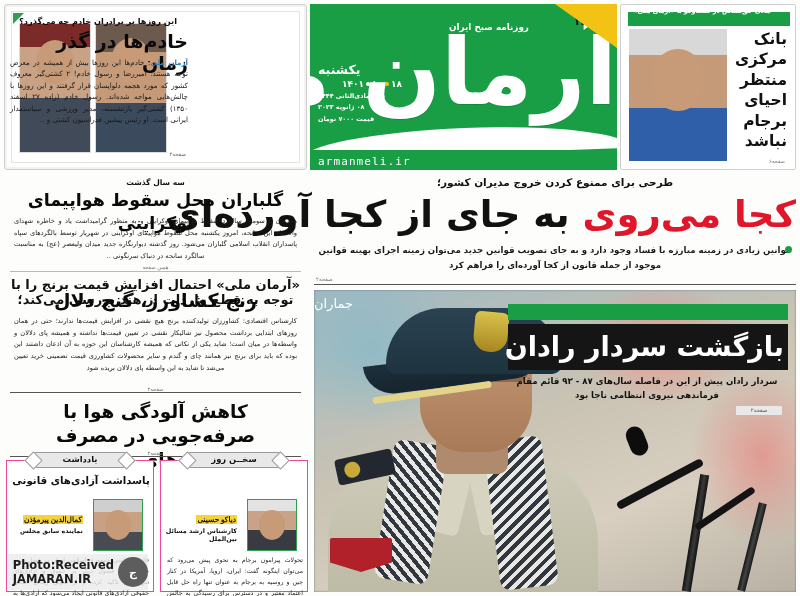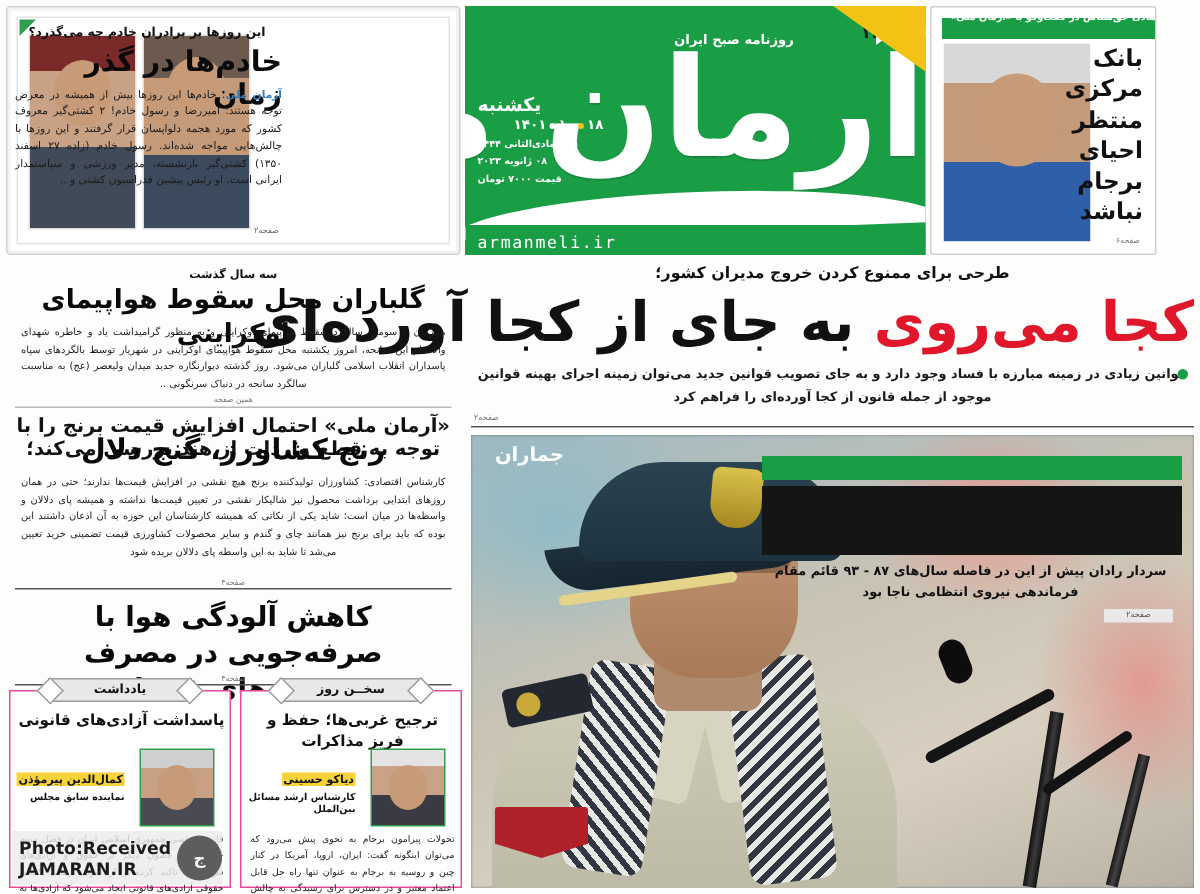--- a/index.html
+++ b/index.html
@@ -122,21 +122,21 @@
   
   #swoosh {
     left: -10px; bottom: 16px; width: 330px; height: 26px;
     background: #ffffff;
     border-radius: 50% / 100% 100% 0 0;
     transform: rotate(-2.2deg);
   }
 
   
   #tr-article {
-    left: 620px; top: 4px; width: 151px; height: 166px;
+    left: 620px; top: 4px; width: 176px; height: 166px;
     background: #fff; border: 1px solid #cfcfcf; border-radius: 2px;
     overflow: hidden;
     text-decoration: underline;
   }
   #tr-band {
     left: 7px; top: 7px; width: 162px; height: 14px;
     background: #1a9e45;
   }
   #tr-band-txt {
     left: 0; top: 2px; width: 162px; text-align: center;
@@ -316,22 +316,22 @@
     right: 14px; top: 116px; width: 46px; height: 9px;
     background: #e9e9e9; border-radius: 1px;
     font-size: 5.4px; color: #555; text-align: center; line-height: 9px;
   }
   #jamaran-mark {
     left: 16px; bottom: 20px; width: 62px; height: 34px;
     background: #b0212a; border-radius: 2px;
     clip-path: polygon(0 0, 100% 0, 100% 72%, 50% 100%, 0 72%);
   }
   #jamaran-mark-txt {
-    left: 0; top: 6px; width: 62px; text-align: right;
-    font-size: 13px; color: #fff; font-weight: bold;
+    left: 0; top: 6px; width: 62px; text-align: left;
+    font-size: 13px; color: #fff; font-weight: normal;
   }
 
   
   #lc { left: 4px; top: 176px; width: 303px; }
   .lc-kicker { font-size: 7.6px; color: #111; font-weight: bold; text-align: center; }
   .lc-title {
     font-size: 17.5px; font-weight: bold; color: #0a0a0a;
     text-align: center; line-height: 1.3; letter-spacing: -0.6px;
   }
   .lc-body {
@@ -385,21 +385,21 @@
     color: #111; line-height: 1.35; letter-spacing: -0.3px;
   }
   .bbox-photo {
     position: absolute; left: 86px; top: 38px; width: 50px; height: 52px;
     border: 1.5px solid #2e9e4f; overflow: hidden;
   }
   .bbox-author {
     position:absolute; right: 70px; top: 54px; width: 72px;
     text-align: right; font-size: 7.4px; font-weight: bold; color:#111;
   }
-  .bbox-author span { background:#f6d33a; padding: 0 1px; }
+  .bbox-author span { background:#f6d33a; padding: 0 1px; font-family: Liberation Serif, serif; }
   .bbox-role {
     position:absolute; right: 70px; top: 66px; width: 72px;
     text-align: right; font-size: 6.4px; font-weight: bold; color:#111;
   }
   .bbox-body {
     position:absolute; left: 6px; top: 94px; width: 136px;
     font-size: 6.2px; color: #1b1b1b; line-height: 1.75;
     text-align: justify; text-align-last: right; direction: rtl;
   }
 
@@ -526,20 +526,21 @@
     </div>
 
     <div class="abs" id="mic-stand"></div>
     <div class="abs" id="mic-arm"></div>
     <div class="abs" id="mic-head"></div>
     <div class="abs" id="mic-stand2"></div>
     <div class="abs" id="mic-arm2"></div>
 
     <div class="abs" id="ph-band"></div>
     <div class="abs" id="ph-title-bg"></div>
+    <div class="abs" id="ph-title">بازگشت سردار رادان</div>
     <div class="abs" id="ph-sub">سردار رادان پیش از این در فاصله سال‌های ۸۷ - ۹۳ قائم مقام فرماندهی نیروی انتظامی ناجا بود</div>
     <div class="abs" id="ph-page">صفحه۲</div>
 
     <div class="abs" id="jamaran-mark"></div>
     <div class="abs" id="jamaran-mark-txt">جماران</div>
   </div>
 
   <div class="abs rtl" id="lc">
 
     <div class="abs lc-kicker" id="a1-kicker">سه سال گذشت</div>
@@ -568,21 +569,20 @@
       <div class="fhead" style="width:26px;height:30px;top:10px;"></div>
     </div>
     <div class="bbox-author"><span>کمال‌الدین پیرمؤذن</span></div>
     <div class="bbox-role">نماینده سابق مجلس</div>
     <div class="bbox-body">قانون اساسی جمهوری اسلامی ایران در فصل سوم خود و در فصول دیگر بر حقوق و آزادی‌های شهروندان تاکید کرده و از سویی زمانی کمالی حقوقی آزادی‌های قانونی ایجاد می‌شود که آزادی‌ها به قوانین عادی و ضمانت اجراهای آن تبدیل شود</div>
   </div>
 
   <div class="abs rtl bbox" id="bbox-right">
     <div class="abs bbox-tab"></div>
     <div class="bbox-tab-txt" style="left:50%;transform:translateX(-50%);top:-7px;">سخــن روز</div>
-    <div class="bbox-title">ترجیح غربی‌ها؛ حفظ و فریز مذاکرات</div>
     <div class="bbox-photo">
       <div class="face-e"></div>
       <div class="fhead" style="width:26px;height:30px;top:10px;"></div>
     </div>
     <div class="bbox-author"><span>دیاکو حسینی</span></div>
     <div class="bbox-role">کارشناس ارشد مسائل بین‌الملل</div>
     <div class="bbox-body">تحولات پیرامون برجام به نحوی پیش می‌رود که می‌توان اینگونه گفت: ایران، اروپا، آمریکا در کنار چین و روسیه به برجام به عنوان تنها راه حل قابل اعتماد معتبر و در دسترس برای رسیدگی به چالش برنامه‌های هسته‌ای ایران و تحریم‌های مربوط به برنامه هسته‌ای ایران نیاز دارند. البته این نیاز الزاما این معنا ..</div>
   </div>
 
   <div class="abs" id="watermark">

